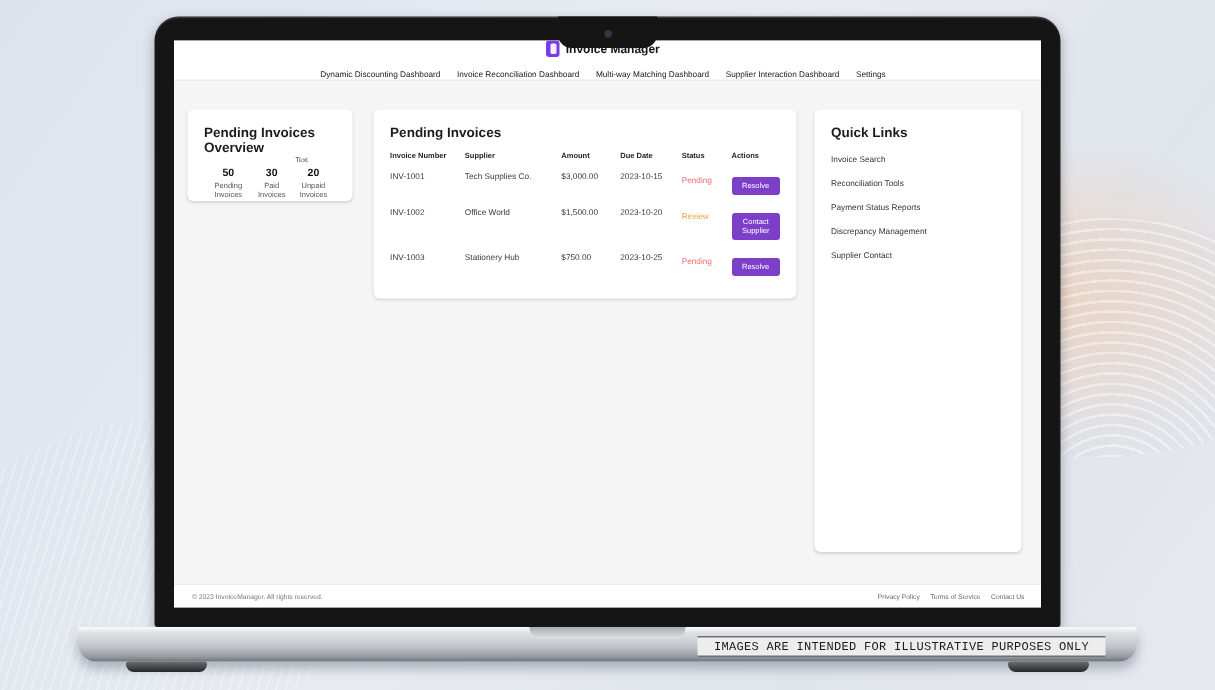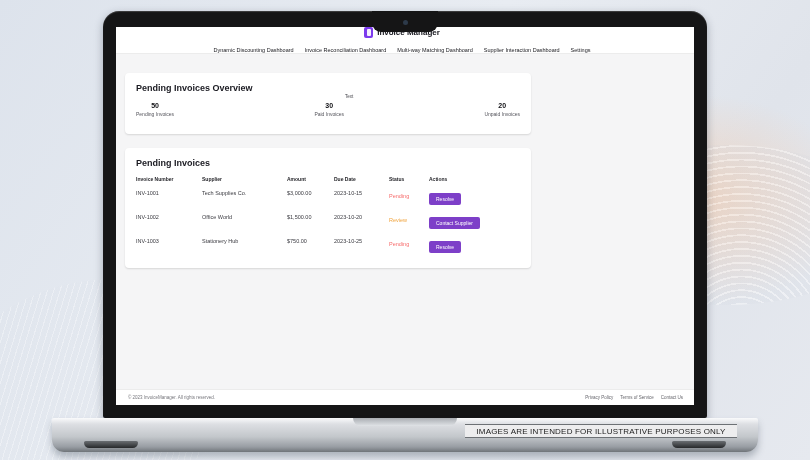--- a/index.html
+++ b/index.html
@@ -22,23 +22,23 @@
   
   .laptop-screen { position:absolute; left:103px; top:11px; width:604px; height:407px;
     background:#151516; border-radius:16px 16px 2px 2px;
     box-shadow:0 3px 8px rgba(40,50,65,.35), inset 0 1px 1px rgba(255,255,255,.18); }
   .notch { position:absolute; left:50%; transform:translateX(-50%); top:0; width:66px; height:21px;
     background:#151516; border-radius:0 0 9px 9px; z-index:10; display:flex; justify-content:center; }
   .camera { width:5px; height:5px; border-radius:50%; background:#2d3a4a; margin-top:9px; }
   .screen-inner { position:absolute; left:13px; right:13px; top:16px; bottom:13px;
     background:#fff; display:flex; flex-direction:column; overflow:hidden; }
 
-  .laptop-base { position:absolute; left:52px; top:418px; width:706px; height:34px;
+  .laptop-base { position:absolute; left:52px; top:418px; width:706px; height:23px;
     background:linear-gradient(180deg,#fafbfc 0%,#dddfe3 18%,#c3c7cb 55%,#989da3 85%,#6f7479 100%);
-    border-radius:2px 2px 12px 12px; box-shadow:0 5px 7px rgba(70,80,95,.35); }
+    border-radius:2px 2px 12px 12px; box-shadow:0 5px 7px rgba(70,80,95,.35);font-family:Liberation Mono, monospace; }
   .base-notch { position:absolute; left:50%; transform:translateX(-50%); top:0; width:104px; height:8px;
     background:linear-gradient(180deg,#a9adb2,#e0e3e6); border-radius:0 0 9px 9px; }
   .illustrative-banner { position:absolute; left:413px; top:6px; width:272px; height:14px;
     background:#ededee; border-top:1px solid #6d7175; border-bottom:1px solid #6d7175;
     display:flex; align-items:center; justify-content:center;
     font-size:8px; color:#1b1b1b; letter-spacing:.2px; white-space:nowrap; }
   .foot { position:absolute; top:441px; width:54px; height:7px;
     background:linear-gradient(180deg,#6a6e72,#26282a); border-radius:2px 2px 6px 6px; }
   .foot-left { left:84px; } .foot-right { left:672px; }
 
@@ -48,21 +48,21 @@
   .brand { display:flex; align-items:center; gap:4px; }
   .brand-logo { width:9px; height:11px; border-radius:2px; position:relative; }
   .brand-logo::after { content:""; position:absolute; left:2.5px; top:2px; width:4px; height:7px;
     background:#fff; border-radius:1px; opacity:.92; }
   .brand-name { font-size:8px; font-weight:bold; color:#15151c; }
   .nav { display:flex; gap:11px; align-items:center; }
   .nav a { font-size:5.5px; color:#202025; text-decoration:none; }
 
   
   .app-main { flex:1; background:#f5f5f6; padding:19px 11px 0 9px; display:flex; gap:12px; align-items:flex-start; }
-  .col-left { width:406px; display:flex; flex-direction:column; gap:14px; }
+  .col-left { width:406px; display:flex; gap:14px; }
   .card { background:#fff; border-radius:4px; box-shadow:0 1px 2px rgba(0,0,0,.13); padding:10px 11px; }
   .card-title { font-size:9px; font-weight:600; color:#1b1b22; }
 
   .overview-card { height:61px; }
   .stats-row { display:flex; justify-content:space-between; position:relative; margin-top:9px; }
   .stat { text-align:center; }
   .stat-value { font-size:7px; font-weight:bold; color:#101014; }
   .stat-label { font-size:5px; color:#55555c; margin-top:2px; }
   .stray-text { position:absolute; left:calc(50% + 17px); top:-8px; font-size:4.5px; color:#44444a; }
 
@@ -173,20 +173,30 @@
                 <td>$750.00</td>
                 <td>2023-10-25</td>
                 <td class="cell-status"><span class="status" style="color: rgb(247, 108, 108);">Pending</span></td>
                 <td class="cell-action"><button class="action-btn" style="background: rgb(125, 63, 200);">Resolve</button></td>
               </tr>
             </tbody>
           </table>
         </div>
       </div>
 
+      <div class="card quick-card">
+        <div class="card-title">Quick Links</div>
+        <div class="ql-list">
+          <a href="#">Invoice Search</a>
+          <a href="#">Reconciliation Tools</a>
+          <a href="#">Payment Status Reports</a>
+          <a href="#">Discrepancy Management</a>
+          <a href="#">Supplier Contact</a>
+        </div>
+      </div>
     </div>
 
     <div class="app-footer">
       <span class="copyright">© 2023 InvoiceManager. All rights reserved.</span>
       <div class="footer-links">
         <a href="#">Privacy Policy</a>
         <a href="#">Terms of Service</a>
         <a href="#">Contact Us</a>
       </div>
     </div>

